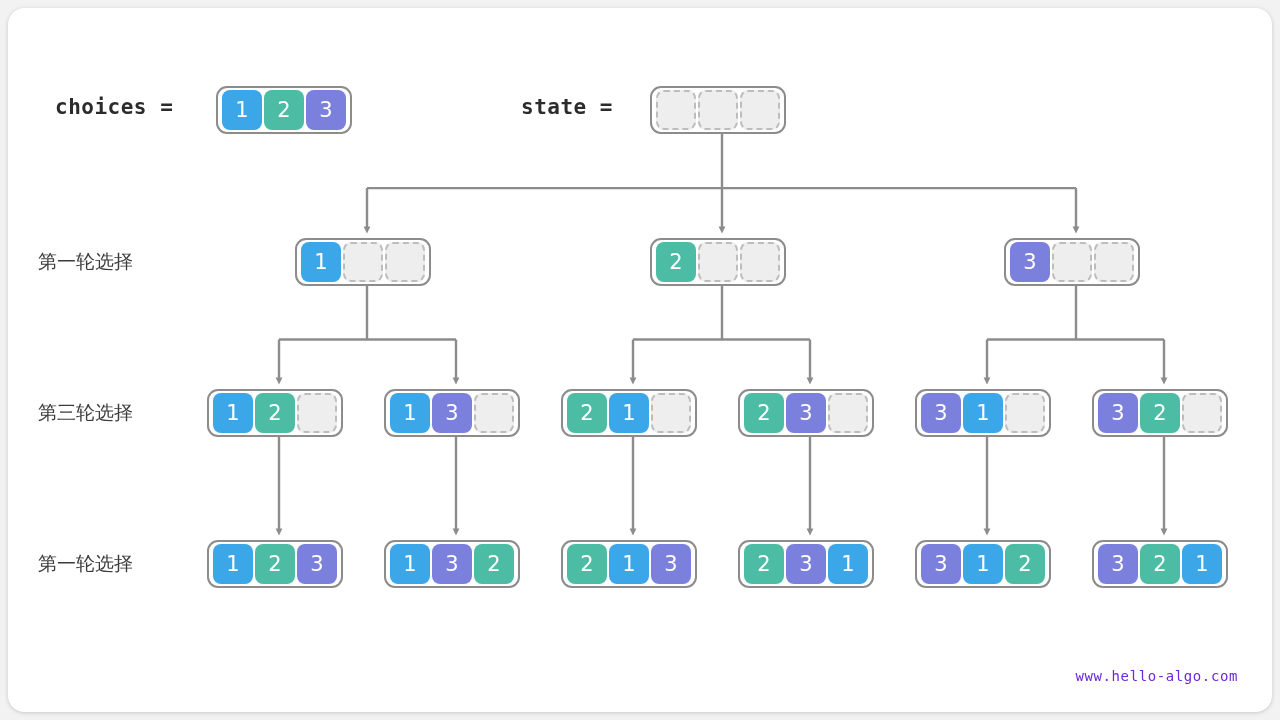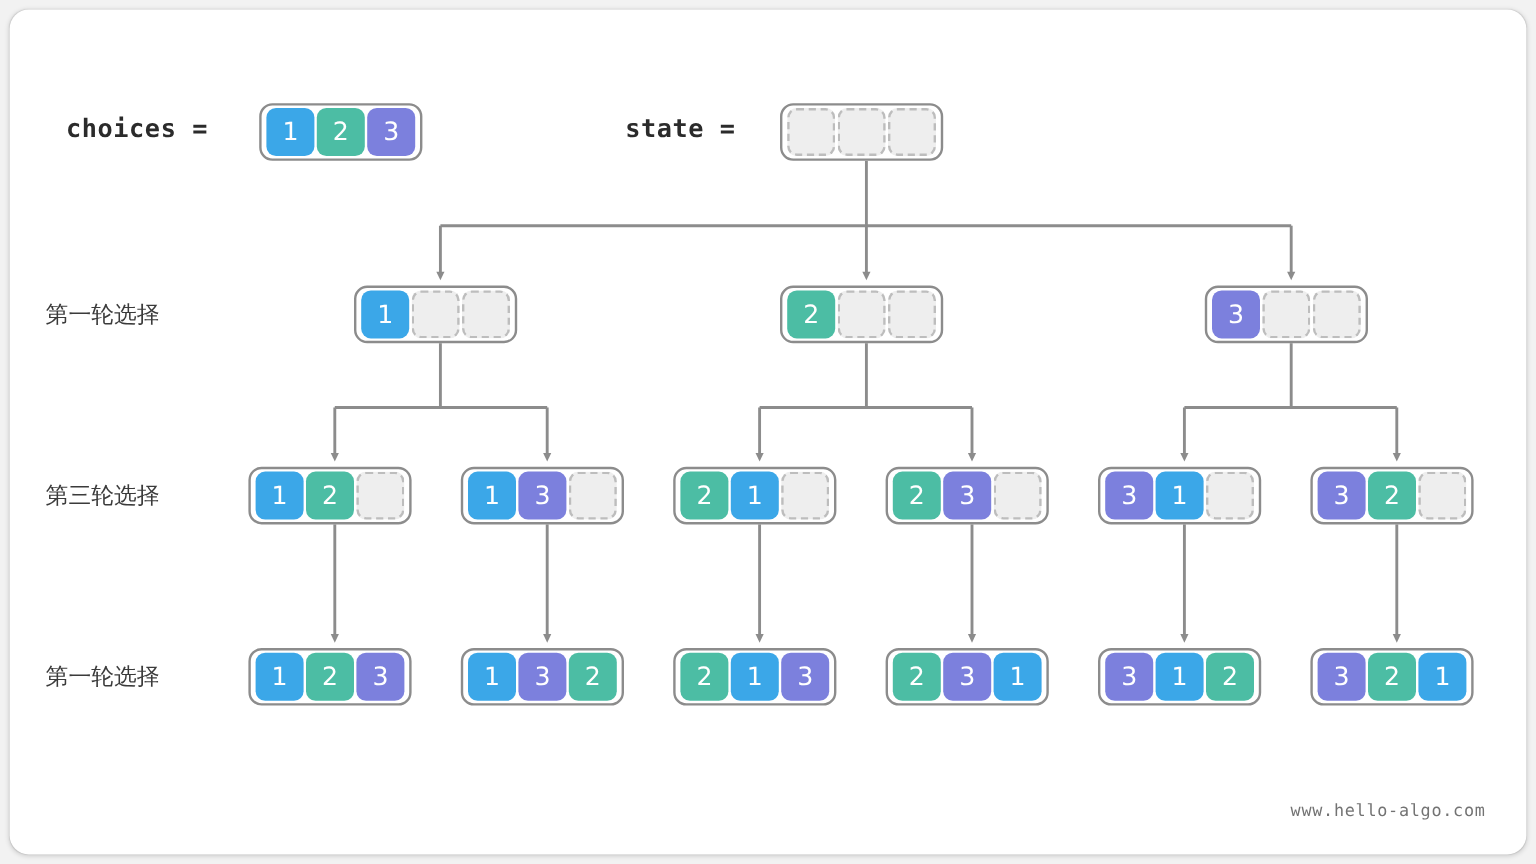--- a/index.html
+++ b/index.html
@@ -88,21 +88,21 @@
     border: 2px dashed #bdbdbd;
     color: transparent;
   }
 
   .watermark {
     position: absolute;
     right: 42px;
     bottom: 36px;
     font-family: "DejaVu Sans Mono", "Liberation Mono", monospace;
     font-size: 14px;
-    color: #737373;
+    color: #6d28d9;
     letter-spacing: 0.6px;
   }
 </style>
 </head>
 <body>
 
 <div id="canvas">
   <div class="card"></div>
 
   <svg class="layer" id="connectors" viewBox="0 0 1280 720" width="1280" height="720" xmlns="http://www.w3.org/2000/svg">

